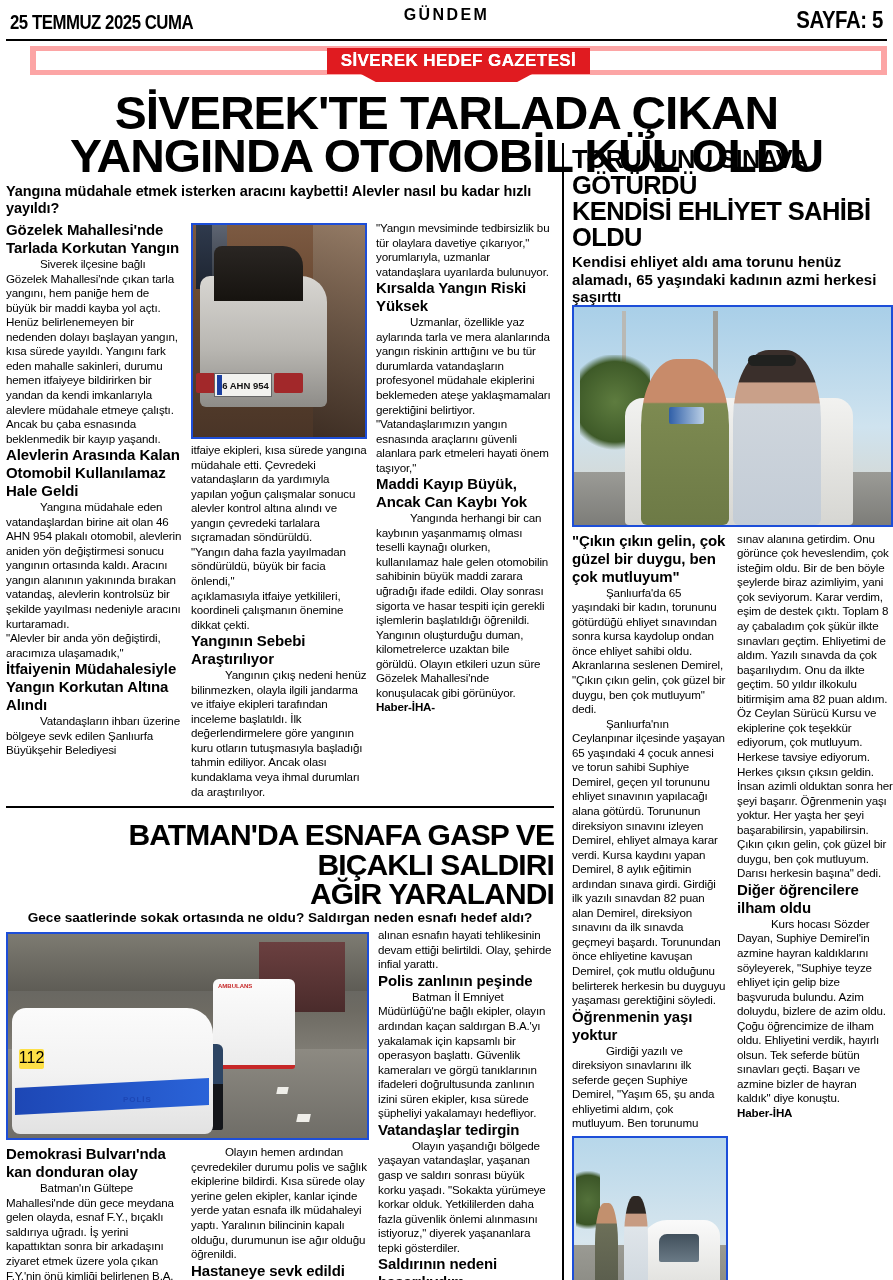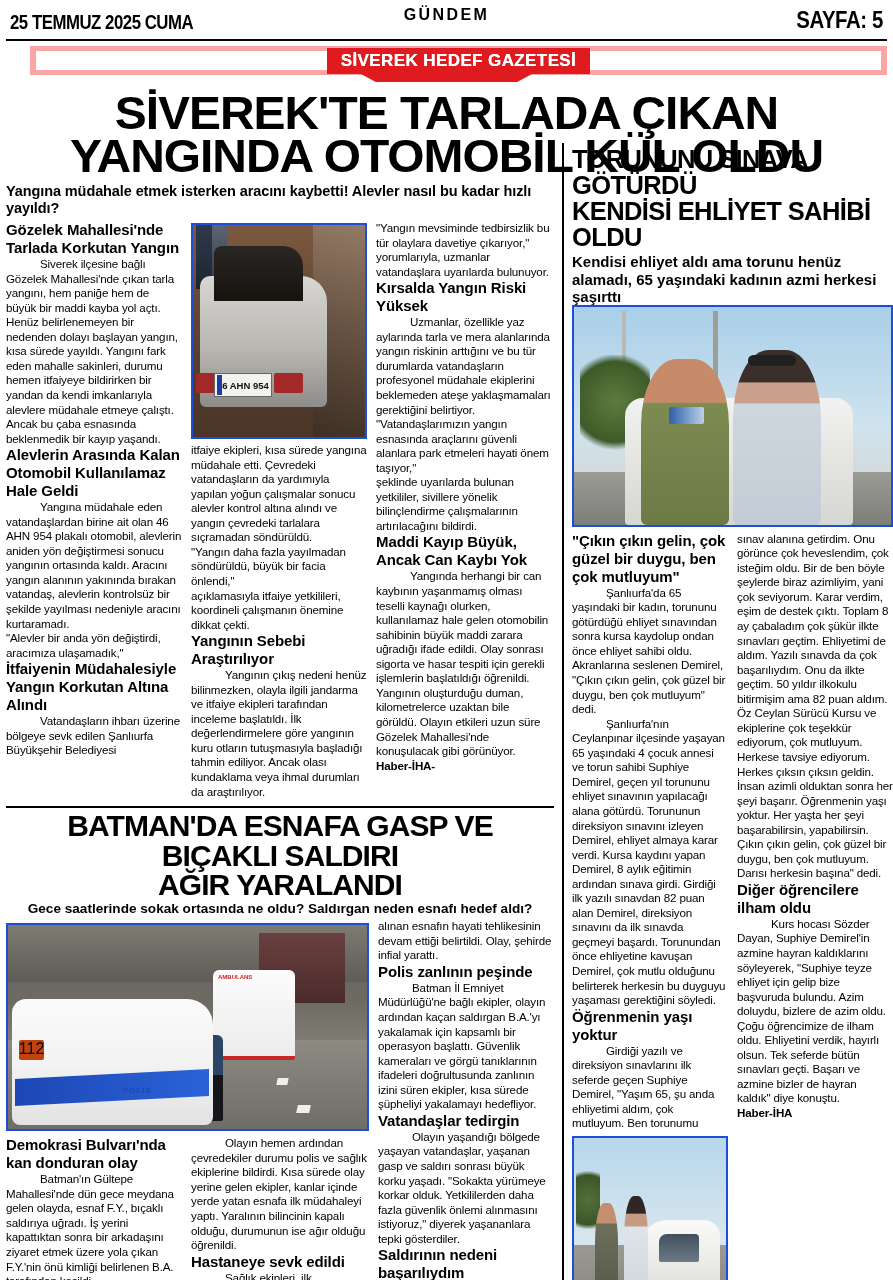--- a/index.html
+++ b/index.html
@@ -160,21 +160,21 @@
   .p-dash2 { position:absolute; bottom:22%; right:22%; width:3%; height:3.4%;
       background:#efeee9; transform:skewX(-12deg); }
   .p-police { position:absolute; left:1%; bottom:2%; width:56%; height:62%;
       background:linear-gradient(180deg,#fbfbfb 0%, #f2f2f2 52%, #e2e2e2 100%);
       border-radius:14px 26px 8px 8px; }
   .p-stripe { position:absolute; left:2%; bottom:14%; width:54%; height:13%;
       background:linear-gradient(90deg,#1d47b5,#2a63d8); transform:skewY(-3deg); }
   .p-lbl { position:absolute; left:32%; bottom:17%; font-size:8px; font-weight:700;
       color:#1d47b5; letter-spacing:1px; }
   .p-112 { position:absolute; left:3%; bottom:34%; width:7%; height:10%;
-      background:#c2410c; border-radius:2px; }
+      background:#fde047; border-radius:2px; }
   .p-amb { position:absolute; left:57%; top:22%; width:23%; height:44%;
       background:linear-gradient(180deg,#fcfcfc,#ececec); border-radius:6px 6px 3px 3px;
       border-bottom:4px solid #c62828; }
   .p-amb-lbl { position:absolute; left:58.5%; top:24%; font-size:6px; font-weight:700; color:#c62828; }
   .p-cop { position:absolute; left:53%; bottom:4%; width:7%; height:42%;
       background:linear-gradient(180deg,#2d4564 0%, #2d4564 46%, #14161a 47%, #14161a 100%);
       border-radius:6px 6px 2px 2px; }
 
   
   .r-sky { position:absolute; inset:0; background:linear-gradient(180deg,#b7d7ea 0%, #d8e6ee 60%, #c9c6bb 100%); }
@@ -197,22 +197,22 @@
   .h2-right {
     font-size: 25.5px; font-weight: 700; line-height: 1.02;
     letter-spacing: -0.6px; margin-top: 3px;
   }
   .h2-right div { transform: scaleX(1.0); }
   .deck-right { font-size: 15px; font-weight: 700; line-height: 1.14; margin-top: 3px; }
 
   .hr-black { border: 0; border-top: 2px solid #000; margin: 7px 0 0 0; }
 
   .h2-batman {
-    text-align: center; font-weight: 700; line-height: 0.98;
-    letter-spacing: -0.9px; margin-top: 3px;
+    text-align: right; font-weight: 700; line-height: 0.98;
+    letter-spacing: -0.9px; margin-top: 12px;
   }
   .h2-batman div { font-size: 30px; }
   .deck-batman { font-size: 13.6px; font-weight: 700; text-align: center; margin-top: 2px; }
 </style>
 </head>
 <body>
 
 <div class="page">
 
   <div class="masthead">
@@ -267,21 +267,20 @@
           <p>açıklamasıyla itfaiye yetkilileri, koordineli çalışmanın önemine dikkat çekti.</p>
           <div class="sub">Yangının Sebebi Araştırılıyor</div>
           <p class="ind">Yangının çıkış nedeni henüz bilinmezken, olayla ilgili jandarma ve itfaiye ekipleri tarafından inceleme başlatıldı. İlk değerlendirmelere göre yangının kuru otların tutuşmasıyla başladığı tahmin ediliyor. Ancak olası kundaklama veya ihmal durumları da araştırılıyor.</p>
         </div>
 
         <div class="col">
           <p>"Yangın mevsiminde tedbirsizlik bu tür olaylara davetiye çıkarıyor," yorumlarıyla, uzmanlar vatandaşlara uyarılarda bulunuyor.</p>
           <div class="sub">Kırsalda Yangın Riski Yüksek</div>
           <p class="ind">Uzmanlar, özellikle yaz aylarında tarla ve mera alanlarında yangın riskinin arttığını ve bu tür durumlarda vatandaşların profesyonel müdahale ekiplerini beklemeden ateşe yaklaşmamaları gerektiğini belirtiyor.</p>
           <p>"Vatandaşlarımızın yangın esnasında araçlarını güvenli alanlara park etmeleri hayati önem taşıyor,"</p>
-          <p>şeklinde uyarılarda bulunan yetkililer, sivillere yönelik bilinçlendirme çalışmalarının artırılacağını bildirdi.</p>
           <div class="sub">Maddi Kayıp Büyük, Ancak Can Kaybı Yok</div>
           <p class="ind">Yangında herhangi bir can kaybının yaşanmamış olması teselli kaynağı olurken, kullanılamaz hale gelen otomobilin sahibinin büyük maddi zarara uğradığı ifade edildi. Olay sonrası sigorta ve hasar tespiti için gerekli işlemlerin başlatıldığı öğrenildi. Yangının oluşturduğu duman, kilometrelerce uzaktan bile görüldü. Olayın etkileri uzun süre Gözelek Mahallesi'nde konuşulacak gibi görünüyor.</p>
           <p class="src">Haber-İHA-</p>
         </div>
       </div>
 
       <hr class="hr-black">
       <div class="h2-batman">
         <div>BATMAN'DA ESNAFA GASP VE BIÇAKLI SALDIRI</div>
         <div>AĞIR YARALANDI</div>

